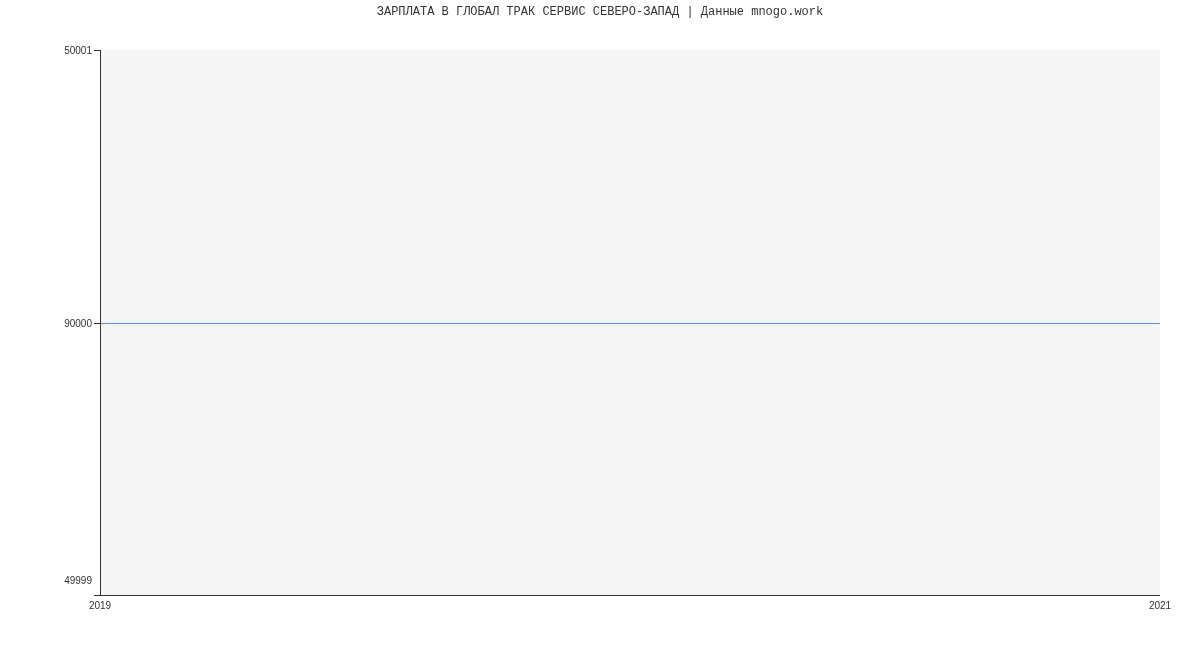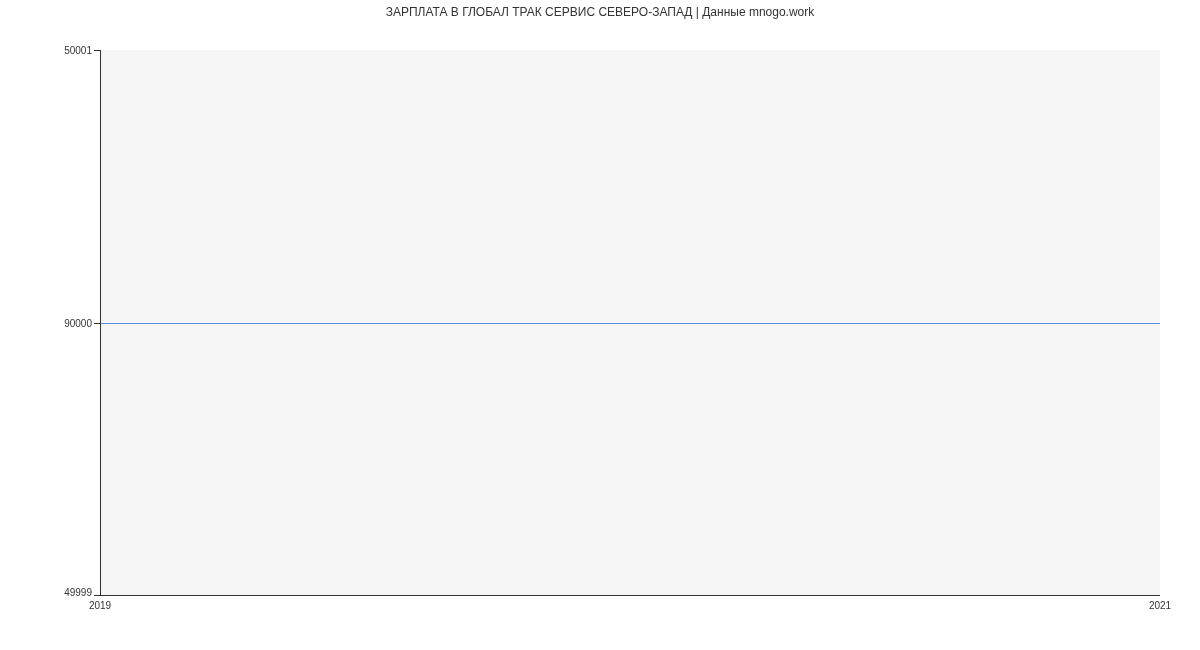--- a/index.html
+++ b/index.html
@@ -11,20 +11,21 @@
       position: relative;
     }
     .title {
       position: absolute;
       top: 5px;
       left: 0;
       right: 0;
       text-align: center;
       font-size: 12px;
       color: #333;
+      font-family: Liberation Mono, monospace;
     }
     .plot-area {
       position: absolute;
       left: 100px;
       top: 50px;
       width: 1060px;
       height: 546px;
       background: #f5f5f5;
       border-left: 1px solid #333;
       border-bottom: 1px solid #333;
@@ -68,16 +69,16 @@
 <div class="plot-area">
   <div class="data-line"></div>
 </div>
 
 <div class="y-tick" style="top:50px"></div>
 <div class="y-tick" style="top:323px"></div>
 <div class="y-tick" style="top:595px"></div>
 
 <div class="y-label" style="top:50px">50001</div>
 <div class="y-label" style="top:323px">90000</div>
-<div class="y-label" style="top:592px">49999</div>
+<div class="y-label" style="top:580px">49999</div>
 
 <div class="x-label" style="left:100px">2019</div>
 <div class="x-label" style="left:1160px">2021</div>
 
 </body></html>

